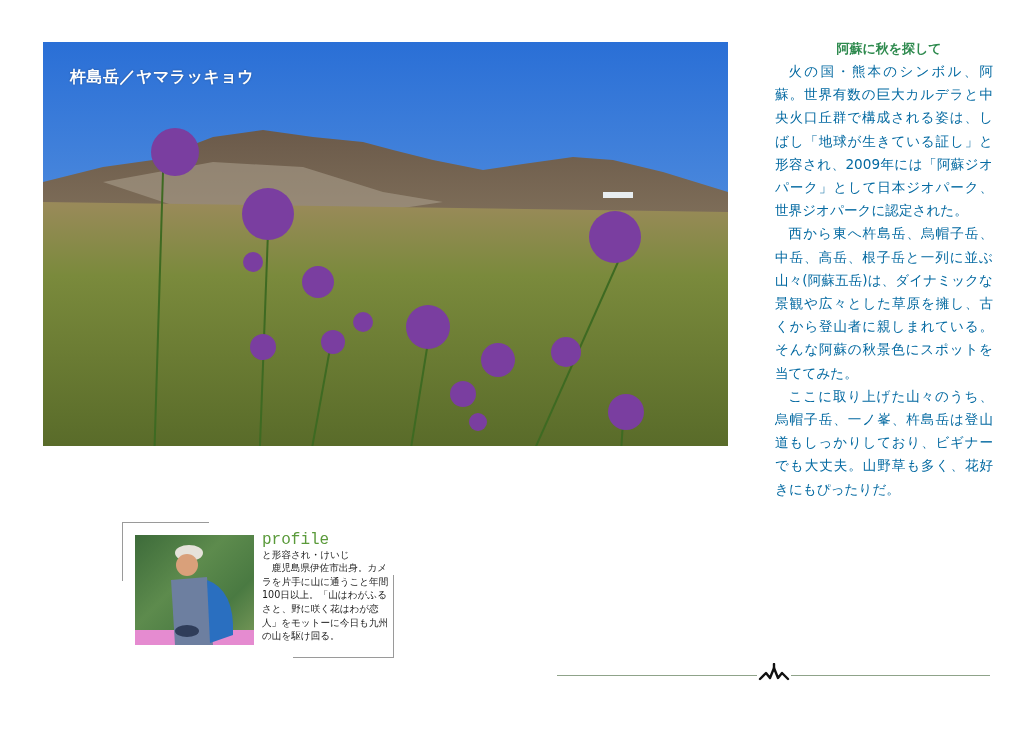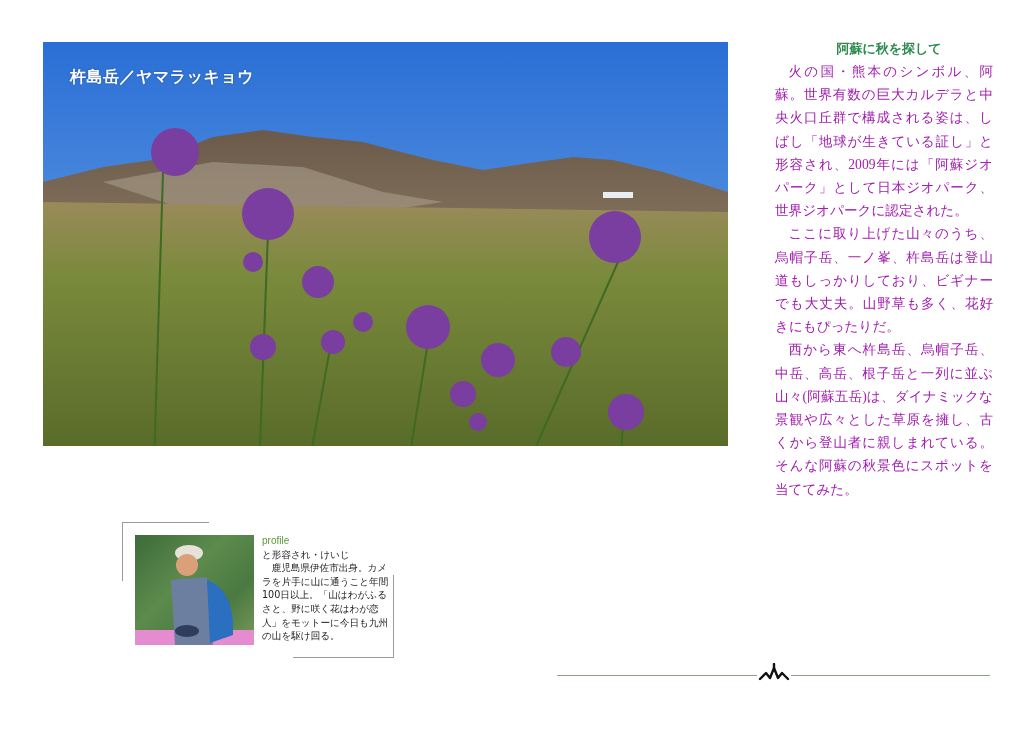--- a/index.html
+++ b/index.html
@@ -27,31 +27,31 @@
     position: absolute; right: 0; bottom: 0; width: 100px; height: 82px;
     border-right: 1px solid #9a9a9a; border-bottom: 1px solid #9a9a9a;
   }
   .profile-photo {
     position: absolute; left: 13px; top: 13px; width: 119px; height: 110px; overflow: hidden;
     background: linear-gradient(135deg, #3d6b3a 0%, #5d8b4d 40%, #4a7a42 70%, #7a9a5a 100%);
   }
   .profile-text {
     position: absolute; left: 140px; top: 12px; width: 134px; font-size: 9.6px; line-height: 13.6px; color: #1a1a1a;
   }
-  .profile-label { color: #5a9a3a; font-size: 10px; font-family: Liberation Sans, sans-serif; }
+  .profile-label { color: #5a9a3a; font-size: 16px; font-family: Liberation Mono, monospace; }
   .profile-text p { margin: 0; }
   .indent { text-indent: 1em; }
   .article {
     position: absolute; left: 775px; top: 40px; width: 218px;
   }
   .article-title {
     text-align: center; color: #2e8a4e; font-weight: bold; font-size: 13px;
     font-family: Liberation Serif, serif; margin: 0 0 2px 0; padding-left: 10px;
   }
-  .article-body { font-size: 13.6px; line-height: 23.2px; color: #a21caf; font-family: Liberation Serif, serif; }
+  .article-body { font-size: 13.6px; line-height: 23.2px; color: #0369a1; }
   .article-body p { margin: 0; text-indent: 1em; text-align: justify; }
   .divider {
     position: absolute; left: 557px; top: 675px; width: 433px; height: 1px; background: #8fa38a;
   }
   .divider-mark {
     position: absolute; left: 757px; top: 663px; width: 34px; height: 22px; background: #fff;
   }
 </style>
 </head>
 <body>
@@ -123,22 +123,22 @@
     <p class="profile-label">profile</p>
     <p>と形容され・けいじ</p>
     <p class="indent">鹿児島県伊佐市出身。カメラを片手に山に通うこと年間100日以上。「山はわがふるさと、野に咲く花はわが恋人」をモットーに今日も九州の山を駆け回る。</p>
   </div>
 </div>
 
 <div class="article">
   <h2 class="article-title">阿蘇に秋を探して</h2>
   <div class="article-body">
     <p>火の国・熊本のシンボル、阿蘇。世界有数の巨大カルデラと中央火口丘群で構成される姿は、しばし「地球が生きている証し」と形容され、2009年には「阿蘇ジオパーク」として日本ジオパーク、世界ジオパークに認定された。</p>
+    <p>西から東へ杵島岳、烏帽子岳、中岳、高岳、根子岳と一列に並ぶ山々(阿蘇五岳)は、ダイナミックな景観や広々とした草原を擁し、古くから登山者に親しまれている。そんな阿蘇の秋景色にスポットを当ててみた。</p>
     <p>ここに取り上げた山々のうち、烏帽子岳、一ノ峯、杵島岳は登山道もしっかりしており、ビギナーでも大丈夫。山野草も多く、花好きにもぴったりだ。</p>
-    <p>西から東へ杵島岳、烏帽子岳、中岳、高岳、根子岳と一列に並ぶ山々(阿蘇五岳)は、ダイナミックな景観や広々とした草原を擁し、古くから登山者に親しまれている。そんな阿蘇の秋景色にスポットを当ててみた。</p>
   </div>
 </div>
 
 <div class="divider"></div>
 <div class="divider-mark">
   <svg width="34" height="22" viewBox="0 0 34 22">
     <path d="M3,16 L9,10 L13,15 L17,5 L21,15 L25,10 L31,16" stroke="#111" stroke-width="2.4" fill="none" stroke-linejoin="round" stroke-linecap="round"></path>
     <path d="M17,5 L17,1" stroke="#111" stroke-width="2.4" stroke-linecap="round"></path>
   </svg>
 </div>

